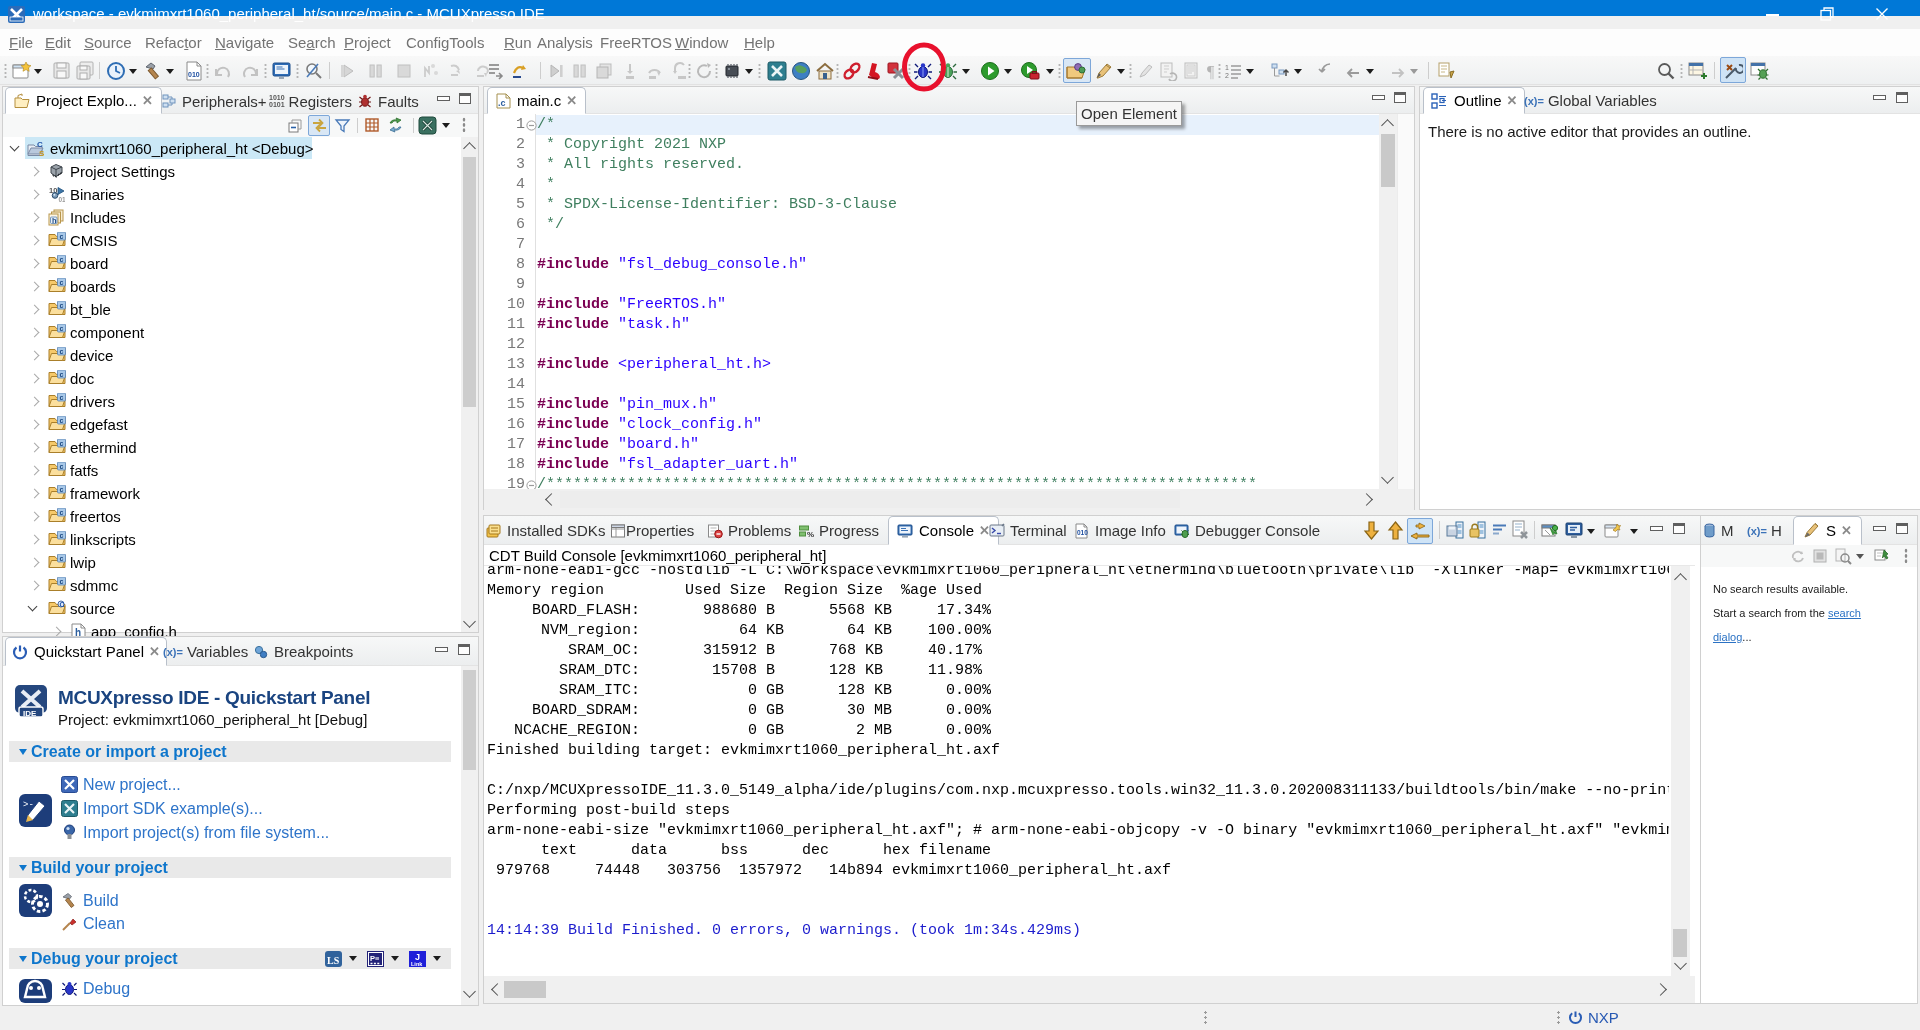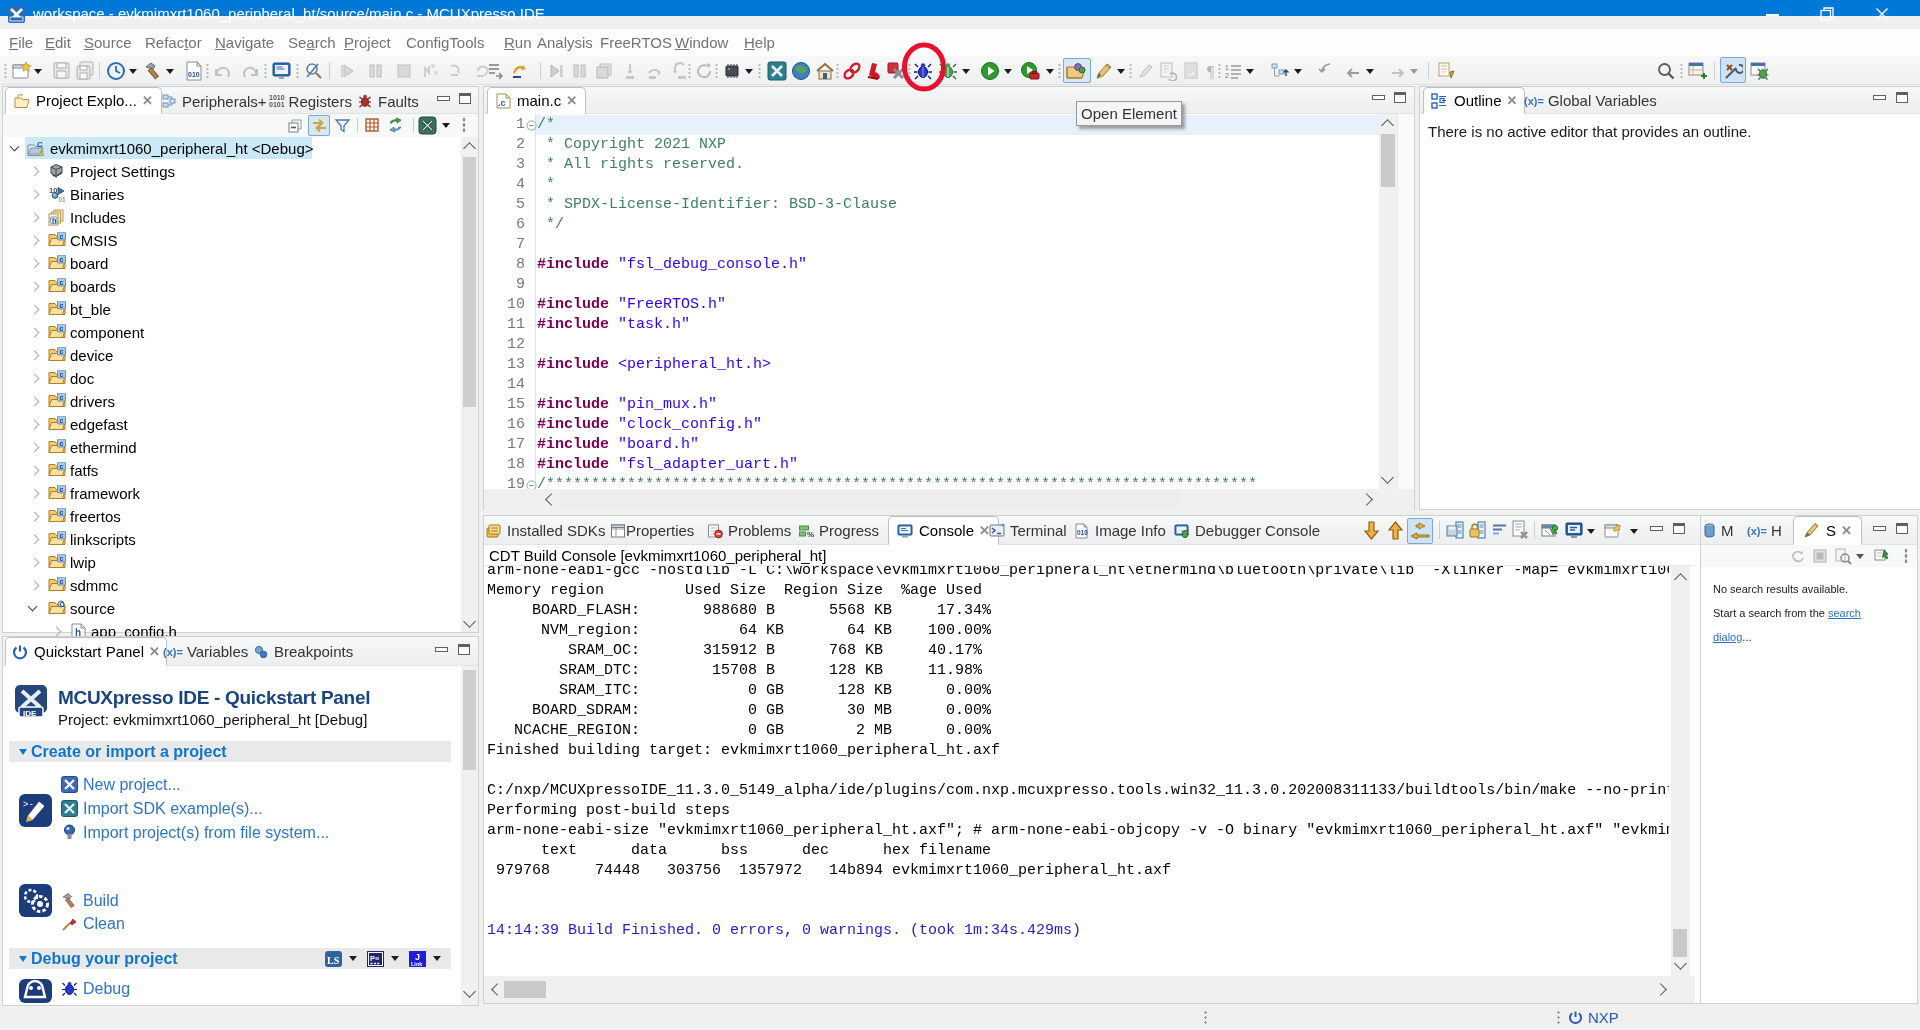--- a/index.html
+++ b/index.html
@@ -734,20 +734,24 @@
         <path d="M4 4 L13 13 M13 4 L4 13" stroke="#eaf4f6" stroke-width="2.2"></path>
       </svg>
 <div class="qitem" style="left:80px;top:163px">Import SDK example(s)...</div>
 <svg class="abs" style="left:58px;top:187px" width="17" height="17" viewBox="0 0 17 17">
         <circle cx="8.5" cy="6" r="5" fill="#3a66a8" stroke="#1d3d7a"></circle>
         <circle cx="7" cy="4.5" r="1.6" fill="#cfe0f5"></circle>
         <rect x="6.5" y="10" width="4" height="5" fill="#8a8f96"></rect>
       </svg>
 <div class="qitem" style="left:80px;top:187px">Import project(s) from file system...</div>
 
+<div class="qband" style="top:220px">
+        <span class="tri"></span>
+        <span class="bt">Build your project</span>
+      </div>
 <div class="bigic" style="left:16px;top:247px"><svg width="33" height="33" viewBox="0 0 33 33">
           <circle cx="12" cy="12" r="6" fill="none" stroke="#fff" stroke-width="2.5" stroke-dasharray="3 2"></circle>
           <circle cx="21" cy="20" r="7.5" fill="none" stroke="#fff" stroke-width="3" stroke-dasharray="3.5 2.2"></circle>
           <circle cx="21" cy="20" r="3" fill="#fff"></circle>
         </svg></div>
 <svg class="abs" style="left:58px;top:255px" width="17" height="17" viewBox="0 0 17 17">
         <path d="M2 5 L7 1.5 L10.5 4.5 L8.5 7 Z" fill="#9aa0a8" stroke="#5f6670" stroke-width=".8"></path>
         <rect x="7" y="6" width="3.4" height="9.5" transform="rotate(-38 8.7 10.7)" fill="#b5854e" stroke="#7d5a30" stroke-width=".8"></rect>
       </svg>
 <div class="qitem" style="left:80px;top:255px">Build</div>

